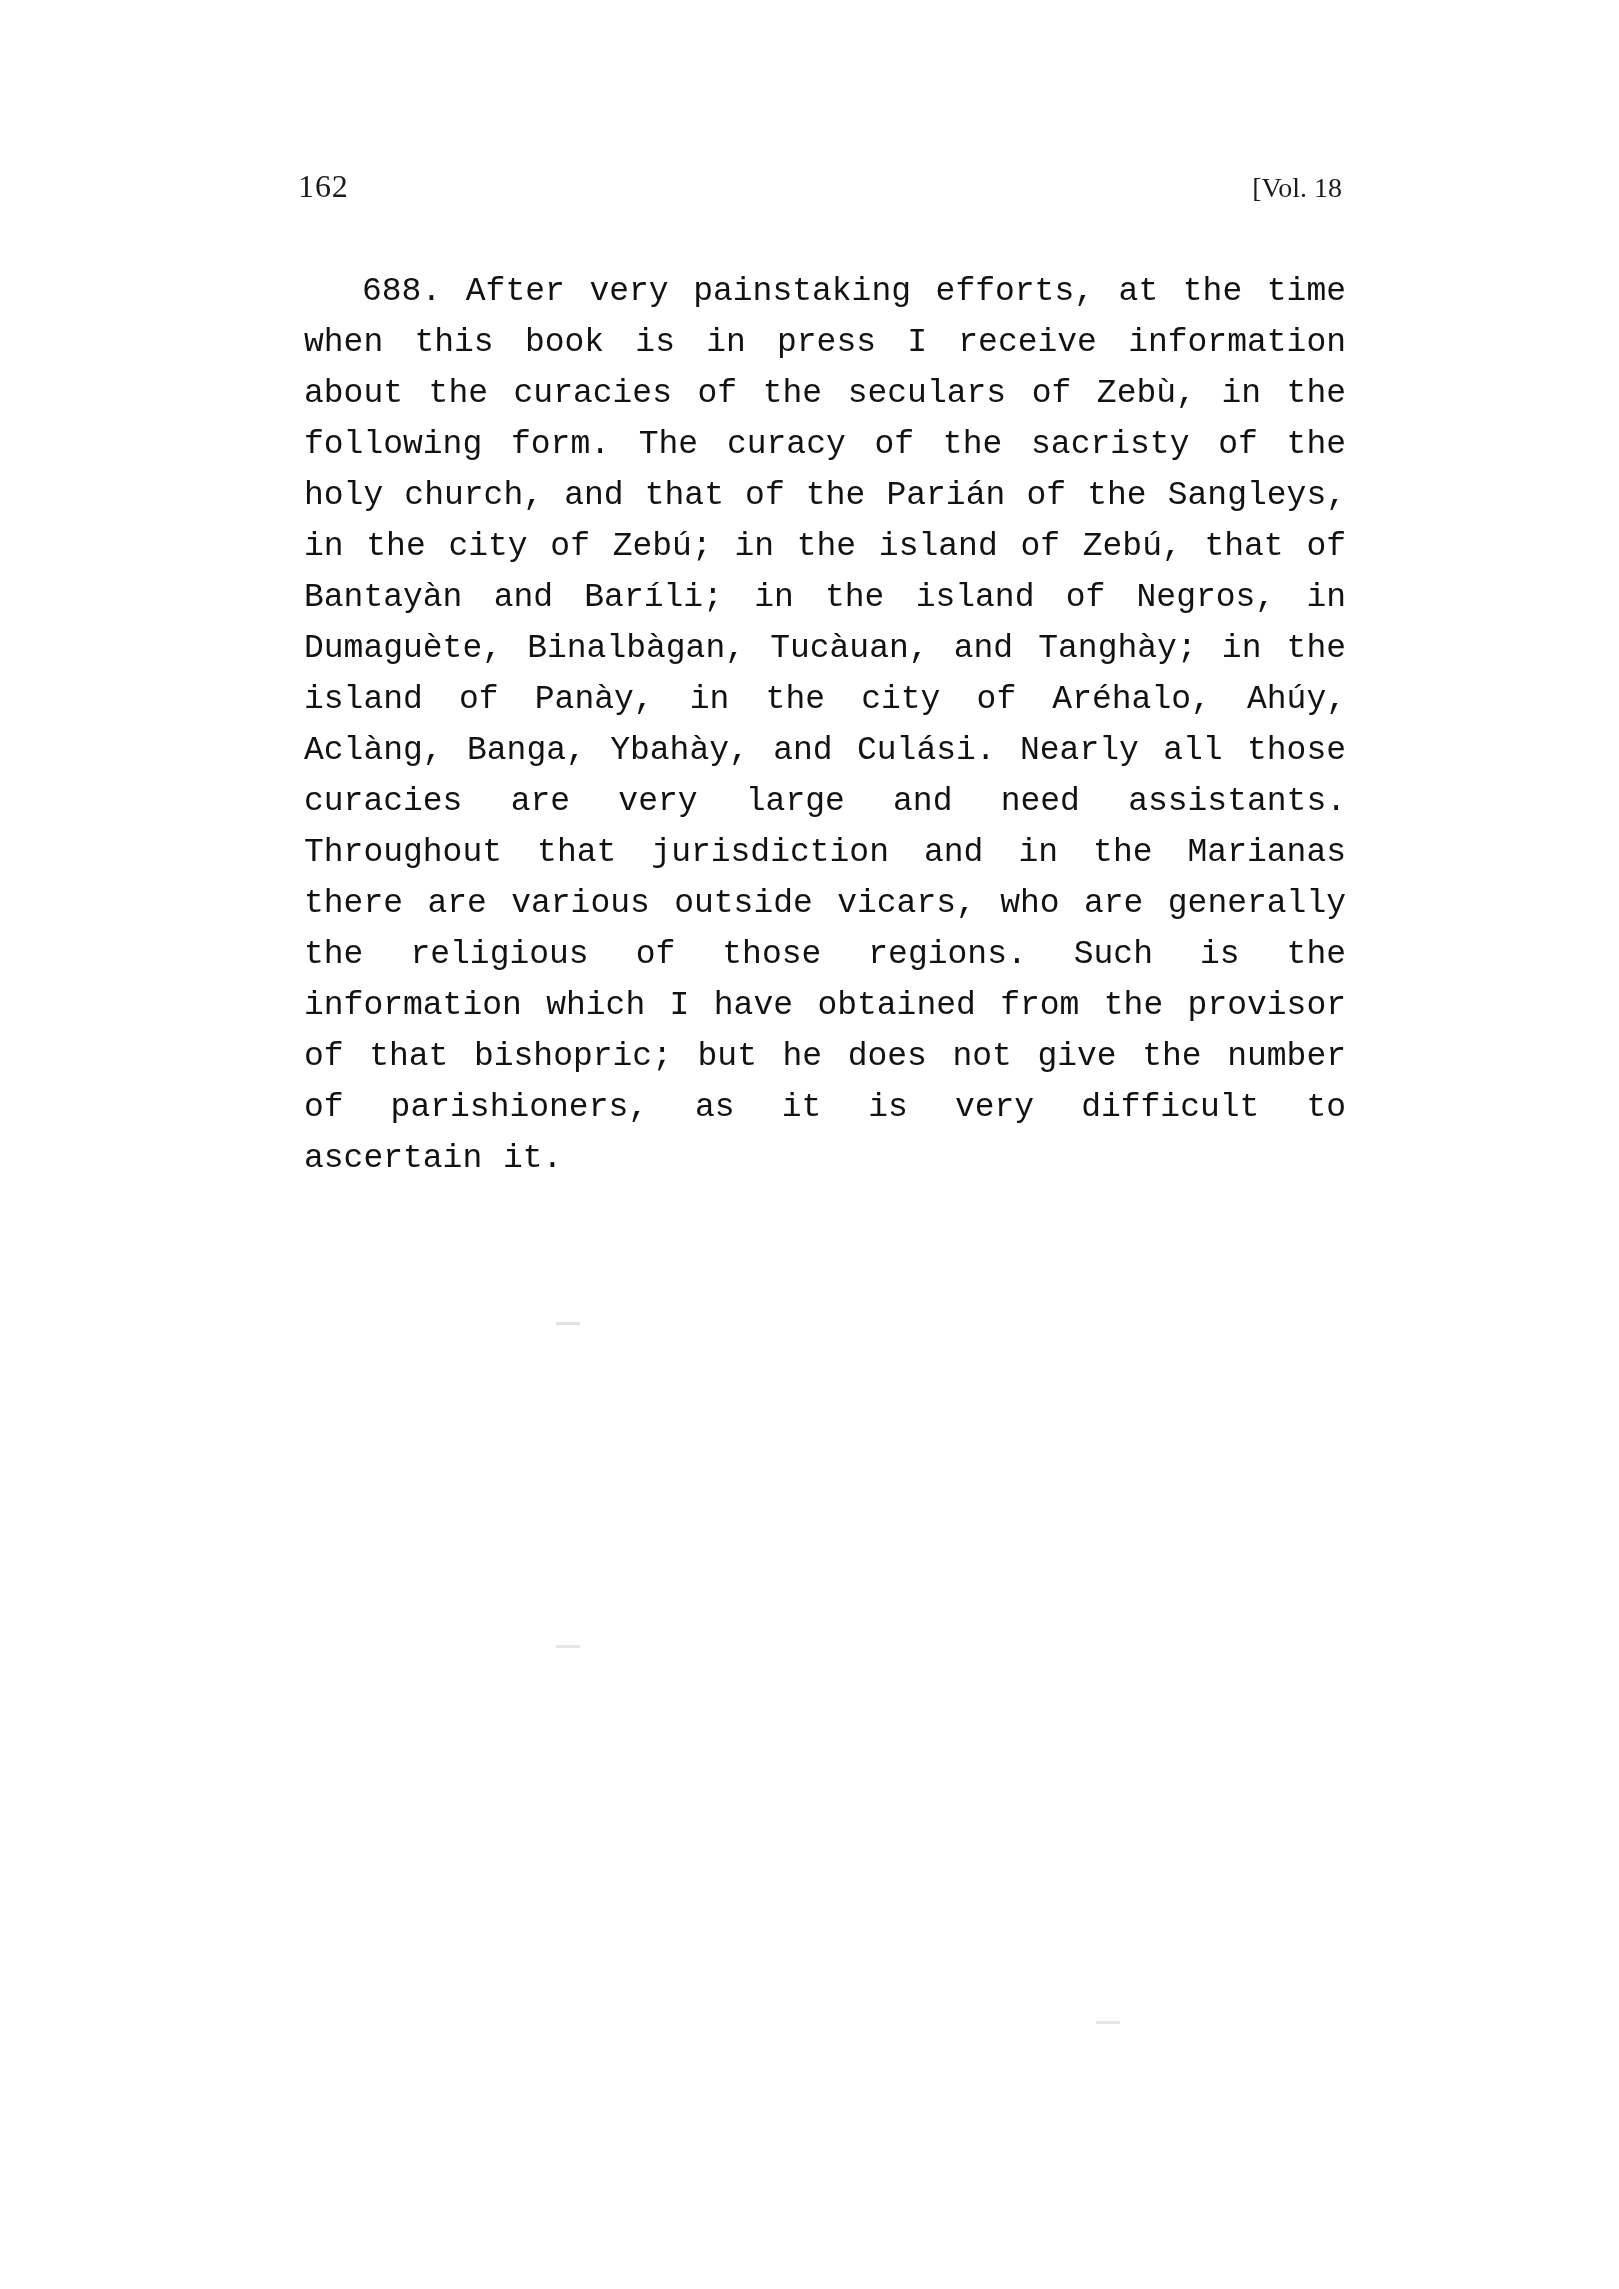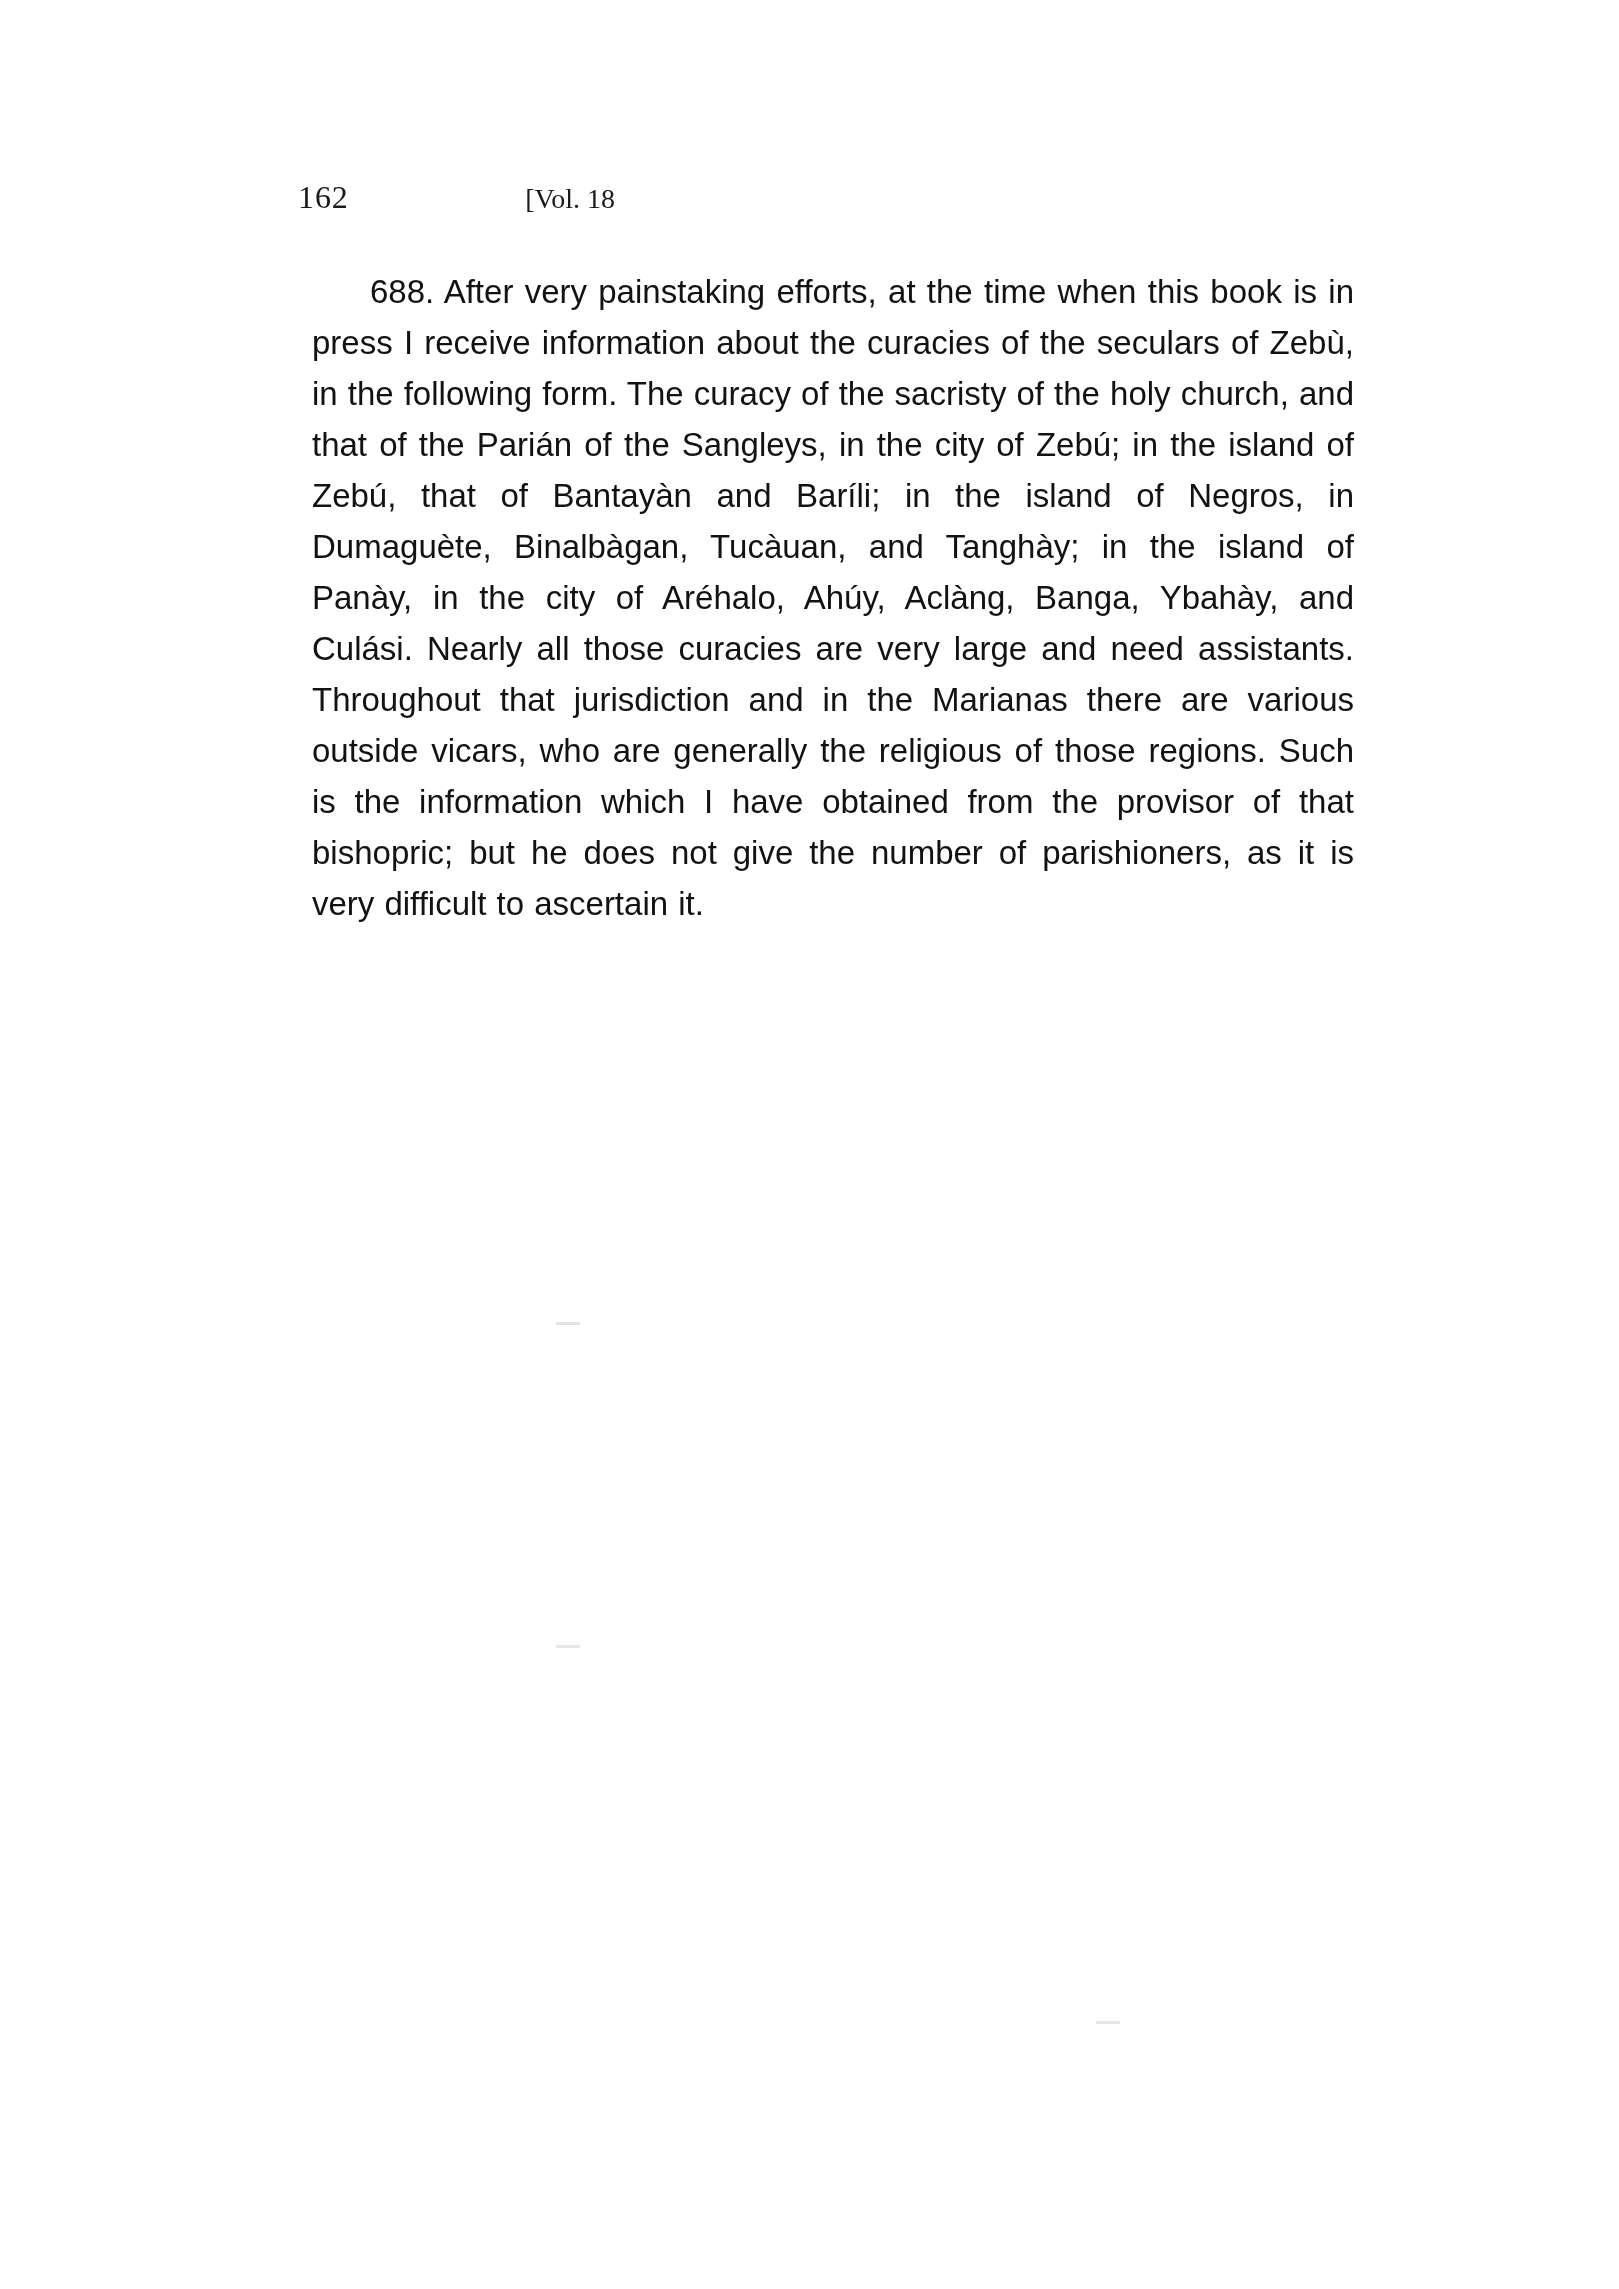--- a/index.html
+++ b/index.html
@@ -21,25 +21,26 @@
     left: 0;
     top: 0;
     width: 1619px;
     height: 2290px;
     background: #ffffff;
   }
 
   .header {
     position: absolute;
     left: 298px;
-    top: 179px;
+    top: 168px;
     width: 1044px;
     height: 43px;
     display: flex;
     align-items: baseline;
+    justify-content: space-between;
   }
 
   .folio {
     font-family: "Liberation Serif", serif;
     font-size: 32px;
     letter-spacing: 0.9px;
     color: #1a1a1a;
     white-space: nowrap;
     width: 140px;
   }
@@ -59,24 +60,24 @@
     font-family: "Liberation Serif", serif;
     font-size: 28px;
     color: #1a1a1a;
     white-space: nowrap;
     width: 177px;
     text-align: right;
   }
 
   .body-text {
     position: absolute;
-    left: 312px;
+    left: 304px;
     top: 266px;
     width: 1042px;
-    font-family: Liberation Sans, sans-serif;
+    font-family: Liberation Mono, monospace;
     font-size: 33px;
     line-height: 51px;
     color: #121212;
     text-align: justify;
     text-justify: inter-word;
   }
 
   .para {
     margin: 0;
     text-indent: 58px;

